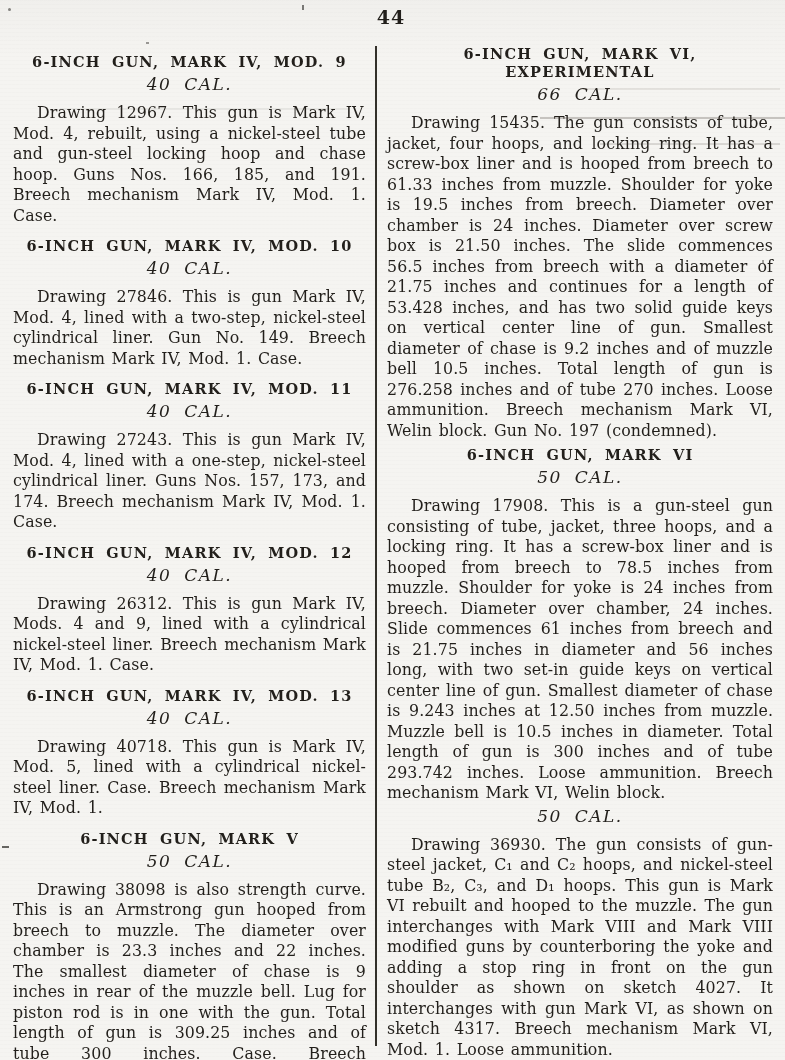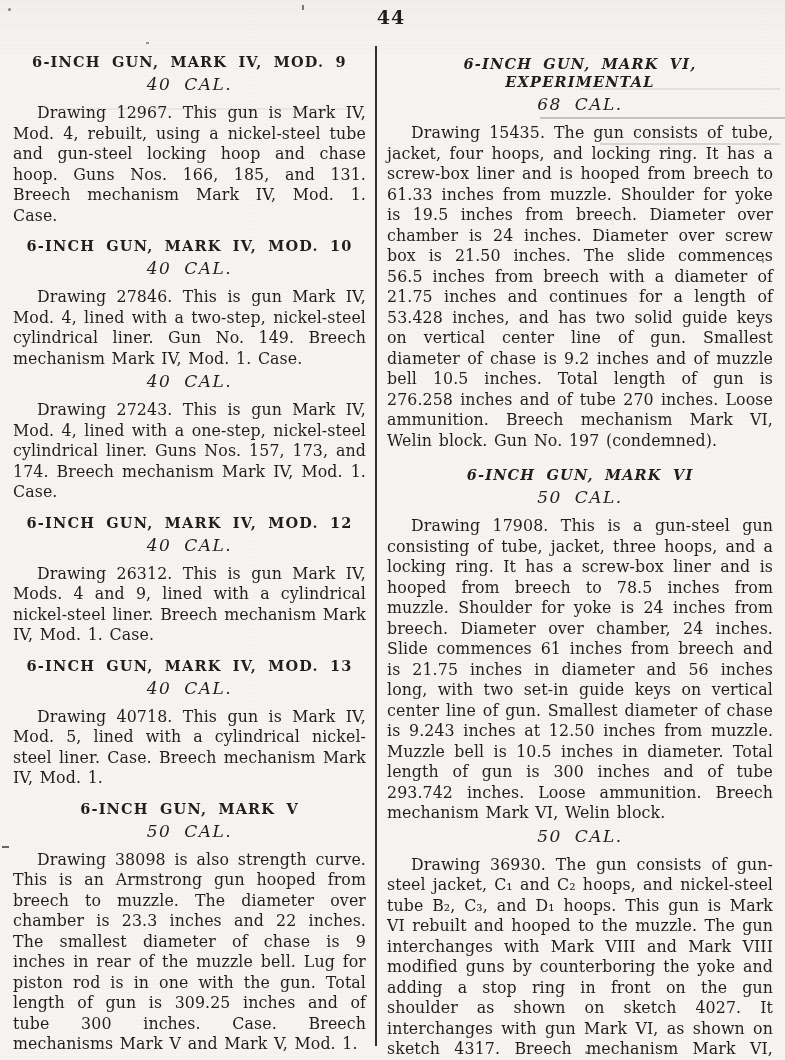--- a/index.html
+++ b/index.html
@@ -58,21 +58,21 @@
   .entry { margin: 0; }
   .entry .heading {
     margin: 11px 0 3px 0;
     text-align: center;
     font-size: 14.5px;
     line-height: 18px;
     font-weight: 700;
     letter-spacing: 1.2px;
     word-spacing: 5px;
   }
-  .col-right .entry .heading { margin-top: 15px; font-style: italic; }
+  .col-right .entry .heading { margin-top: 5px; }
   .entry .caliber {
     text-align: center;
     font-style: italic;
     font-size: 17px;
     line-height: 21px;
     letter-spacing: 1.5px;
     word-spacing: 6px;
     margin: 2px 0 8px 0;
   }
   .entry .body {
@@ -106,30 +106,31 @@
 
   <div class="page-number">44</div>
 
   <div class="columns">
 
     <div class="col col-left">
 
       <section class="entry">
         <h2 class="heading">6-INCH GUN, MARK IV, MOD. 9</h2>
         <div class="caliber">40 CAL.</div>
-        <p class="body">Drawing 12967.  This gun is Mark IV, Mod. 4, rebuilt, using a nickel-steel tube and gun-steel locking hoop and chase hoop.   Guns Nos. 166, 185, and 131.   Breech mechanism Mark IV, Mod. 1.   Case.</p>
+        <p class="body">Drawing 12967.  This gun is Mark IV, Mod. 4, rebuilt, using a nickel-steel tube and gun-steel locking hoop and chase hoop.   Guns Nos. 166, 185, and 191.   Breech mechanism Mark IV, Mod. 1.   Case.</p>
       </section>
 
       <section class="entry">
         <h2 class="heading">6-INCH GUN, MARK IV, MOD. 10</h2>
         <div class="caliber">40 CAL.</div>
         <p class="body">Drawing 27846.  This is gun Mark IV, Mod. 4, lined with a two-step, nickel-steel cylindrical liner.   Gun No. 149.   Breech mechanism Mark IV, Mod. 1.   Case.</p>
       </section>
 
       <section class="entry">
+        <h2 class="heading">6-INCH GUN, MARK IV, MOD. 11</h2>
         <div class="caliber">40 CAL.</div>
         <p class="body">Drawing 27243.  This is gun Mark IV, Mod. 4, lined with a one-step, nickel-steel cylindrical liner.   Guns Nos. 157, 173, and 174. Breech mechanism Mark IV, Mod. 1.   Case.</p>
       </section>
 
       <section class="entry">
         <h2 class="heading">6-INCH GUN, MARK IV, MOD. 12</h2>
         <div class="caliber">40 CAL.</div>
         <p class="body">Drawing 26312.  This is gun Mark IV, Mods. 4 and 9, lined with a cylindrical nickel-steel liner.   Breech mechanism Mark IV, Mod. 1.   Case.</p>
       </section>
 
@@ -146,21 +147,21 @@
       </section>
 
     </div>
 
     <div class="divider"></div>
 
     <div class="col col-right">
 
       <section class="entry">
         <h2 class="heading">6-INCH GUN, MARK VI, EXPERIMENTAL</h2>
-        <div class="caliber">68 CAL.</div>
+        <div class="caliber">66 CAL.</div>
         <p class="body">Drawing 15435.  The gun consists of tube, jacket, four hoops, and locking ring.   It has a screw-box liner and is hooped from breech to 61.33 inches from muzzle.   Shoulder for yoke is 19.5 inches from breech.   Diameter over chamber is 24 inches.   Diameter over screw box is 21.50 inches.   The slide commences 56.5 inches from breech with a diameter of 21.75 inches and continues for a length of 53.428 inches, and has two solid guide keys on vertical center line of gun. Smallest diameter of chase is 9.2 inches and of muzzle bell 10.5 inches.   Total length of gun is 276.258 inches and of tube 270 inches. Loose ammunition.   Breech mechanism Mark VI, Welin block.   Gun No. 197 (condemned).</p>
       </section>
 
       <section class="entry">
         <h2 class="heading">6-INCH GUN, MARK VI</h2>
         <div class="caliber">50 CAL.</div>
         <p class="body">Drawing 17908.  This is a gun-steel gun consisting of tube, jacket, three hoops, and a locking ring.   It has a screw-box liner and is hooped from breech to 78.5 inches from muzzle. Shoulder for yoke is 24 inches from breech. Diameter over chamber, 24 inches.   Slide commences 61 inches from breech and is 21.75 inches in diameter and 56 inches long, with two set-in guide keys on vertical center line of gun. Smallest diameter of chase is 9.243 inches at 12.50 inches from muzzle.   Muzzle bell is 10.5 inches in diameter.   Total length of gun is 300 inches and of tube 293.742 inches.   Loose ammunition.   Breech mechanism Mark VI, Welin block.</p>
       </section>
 
       <section class="entry">

